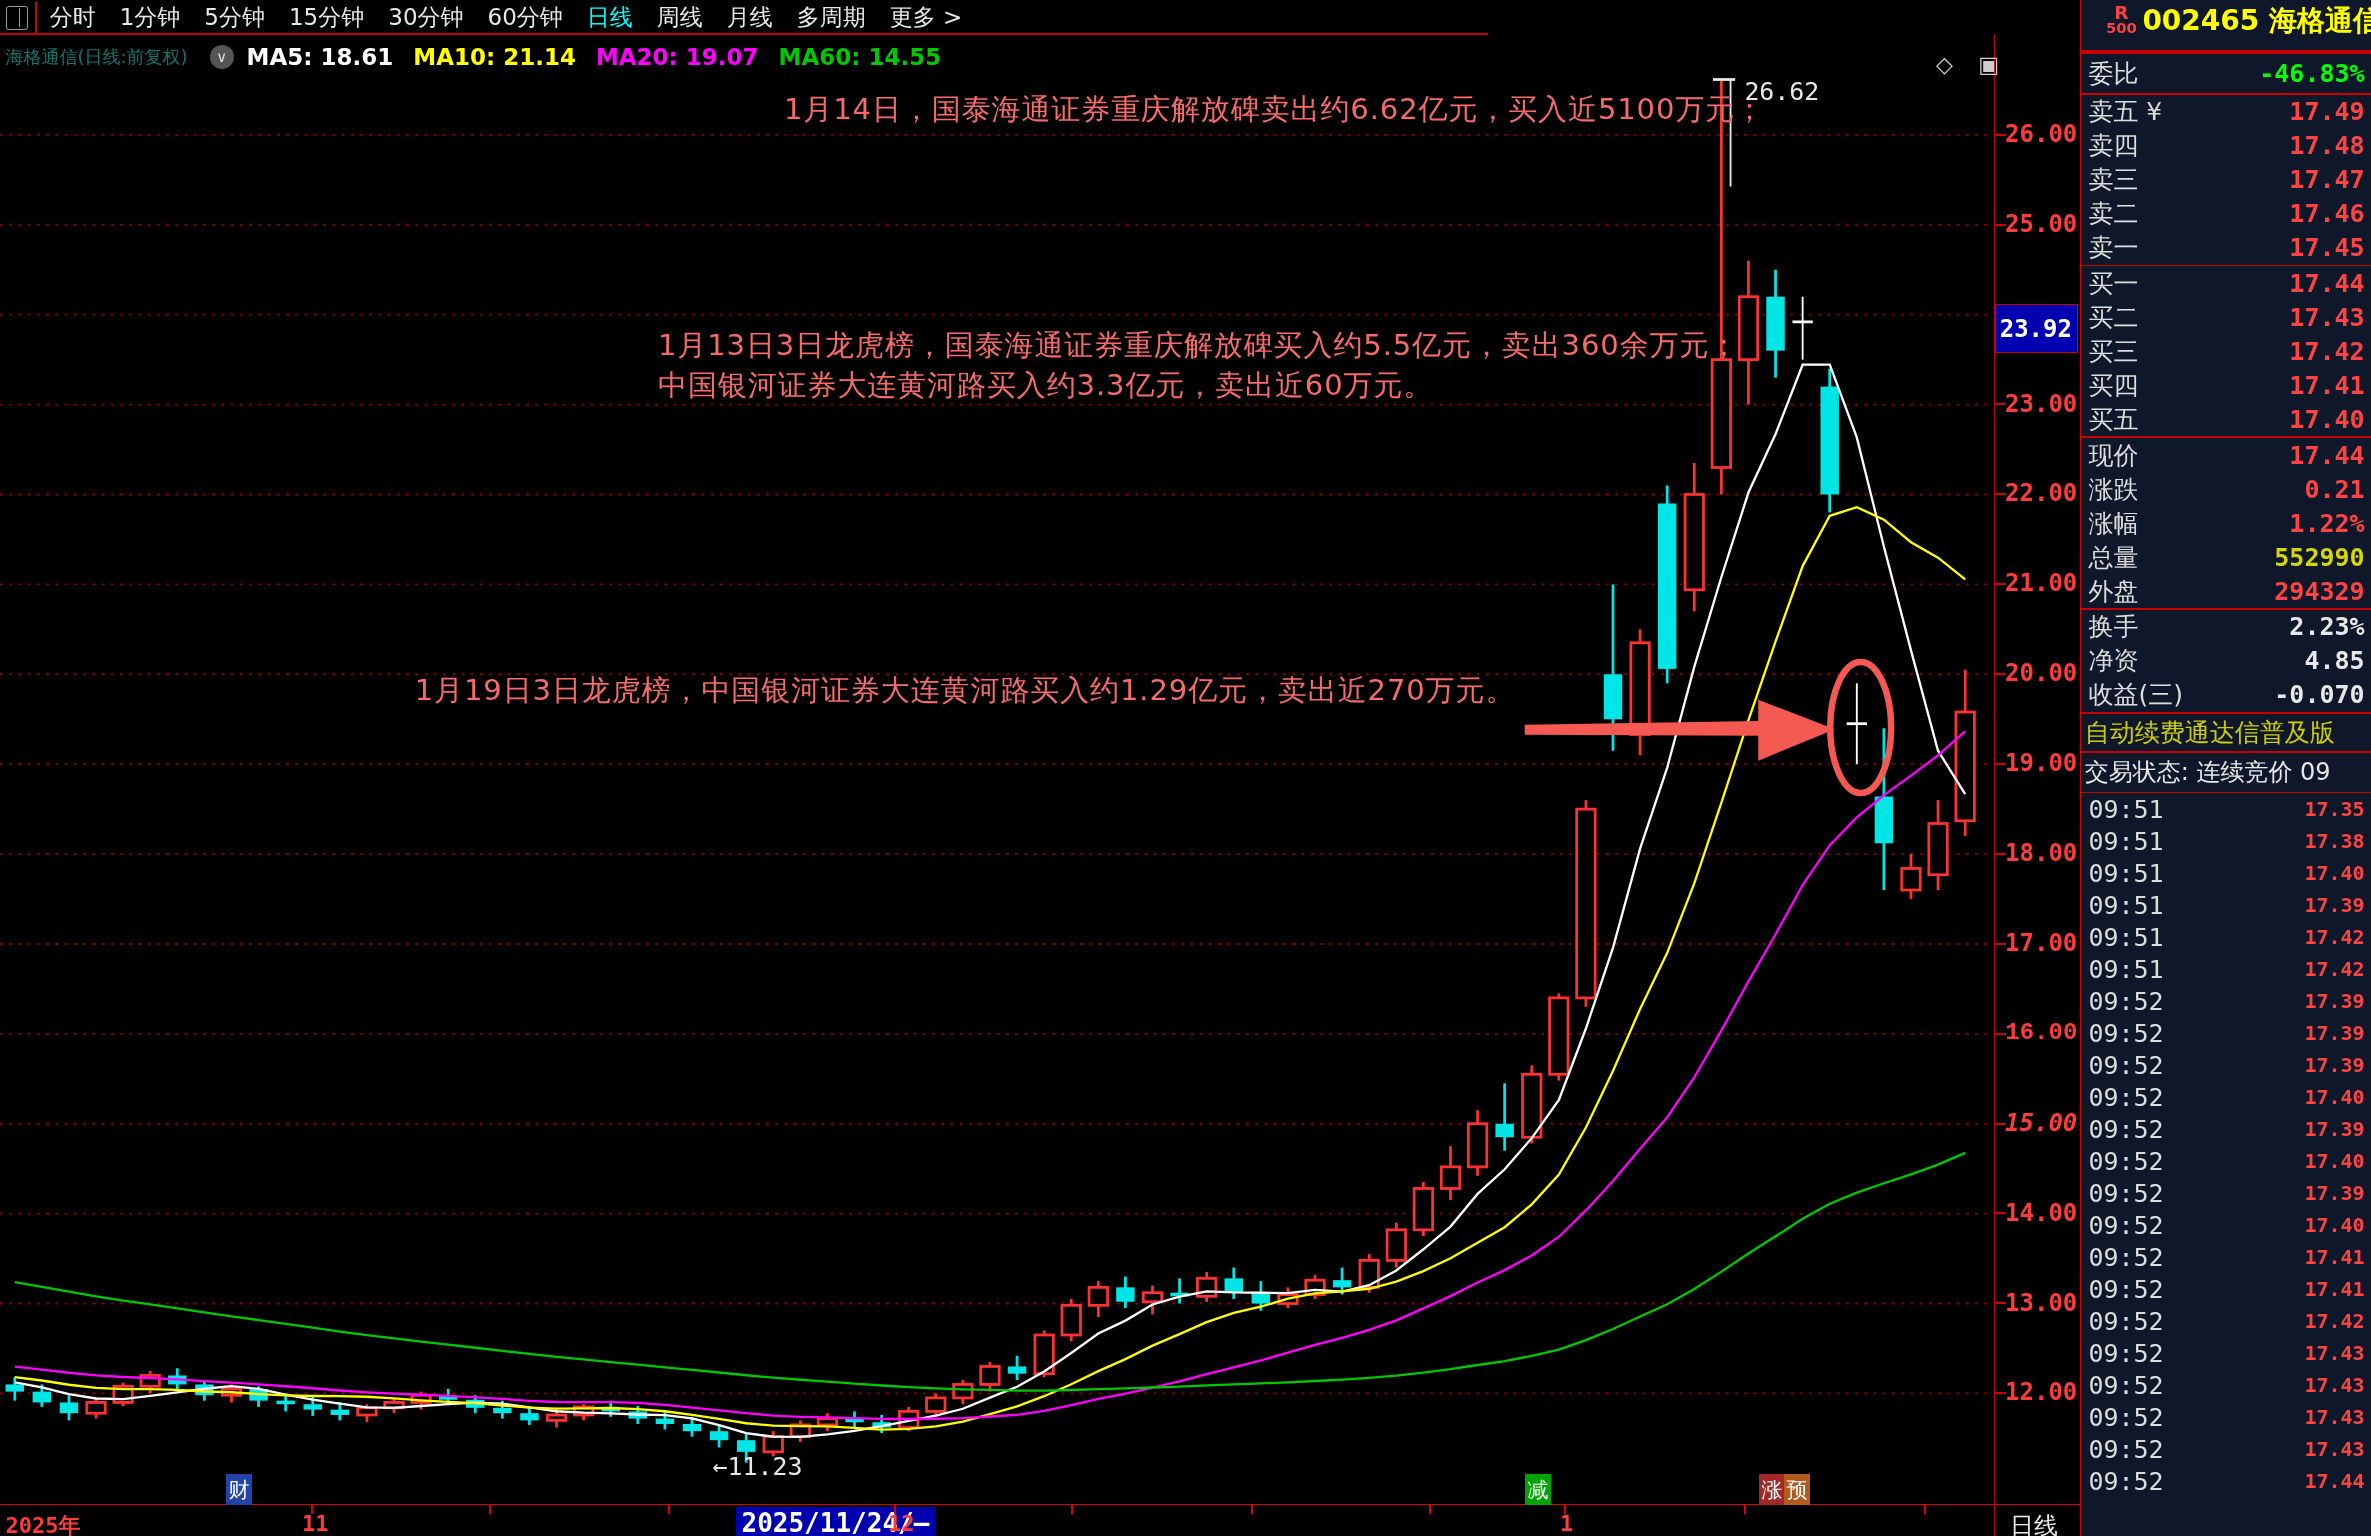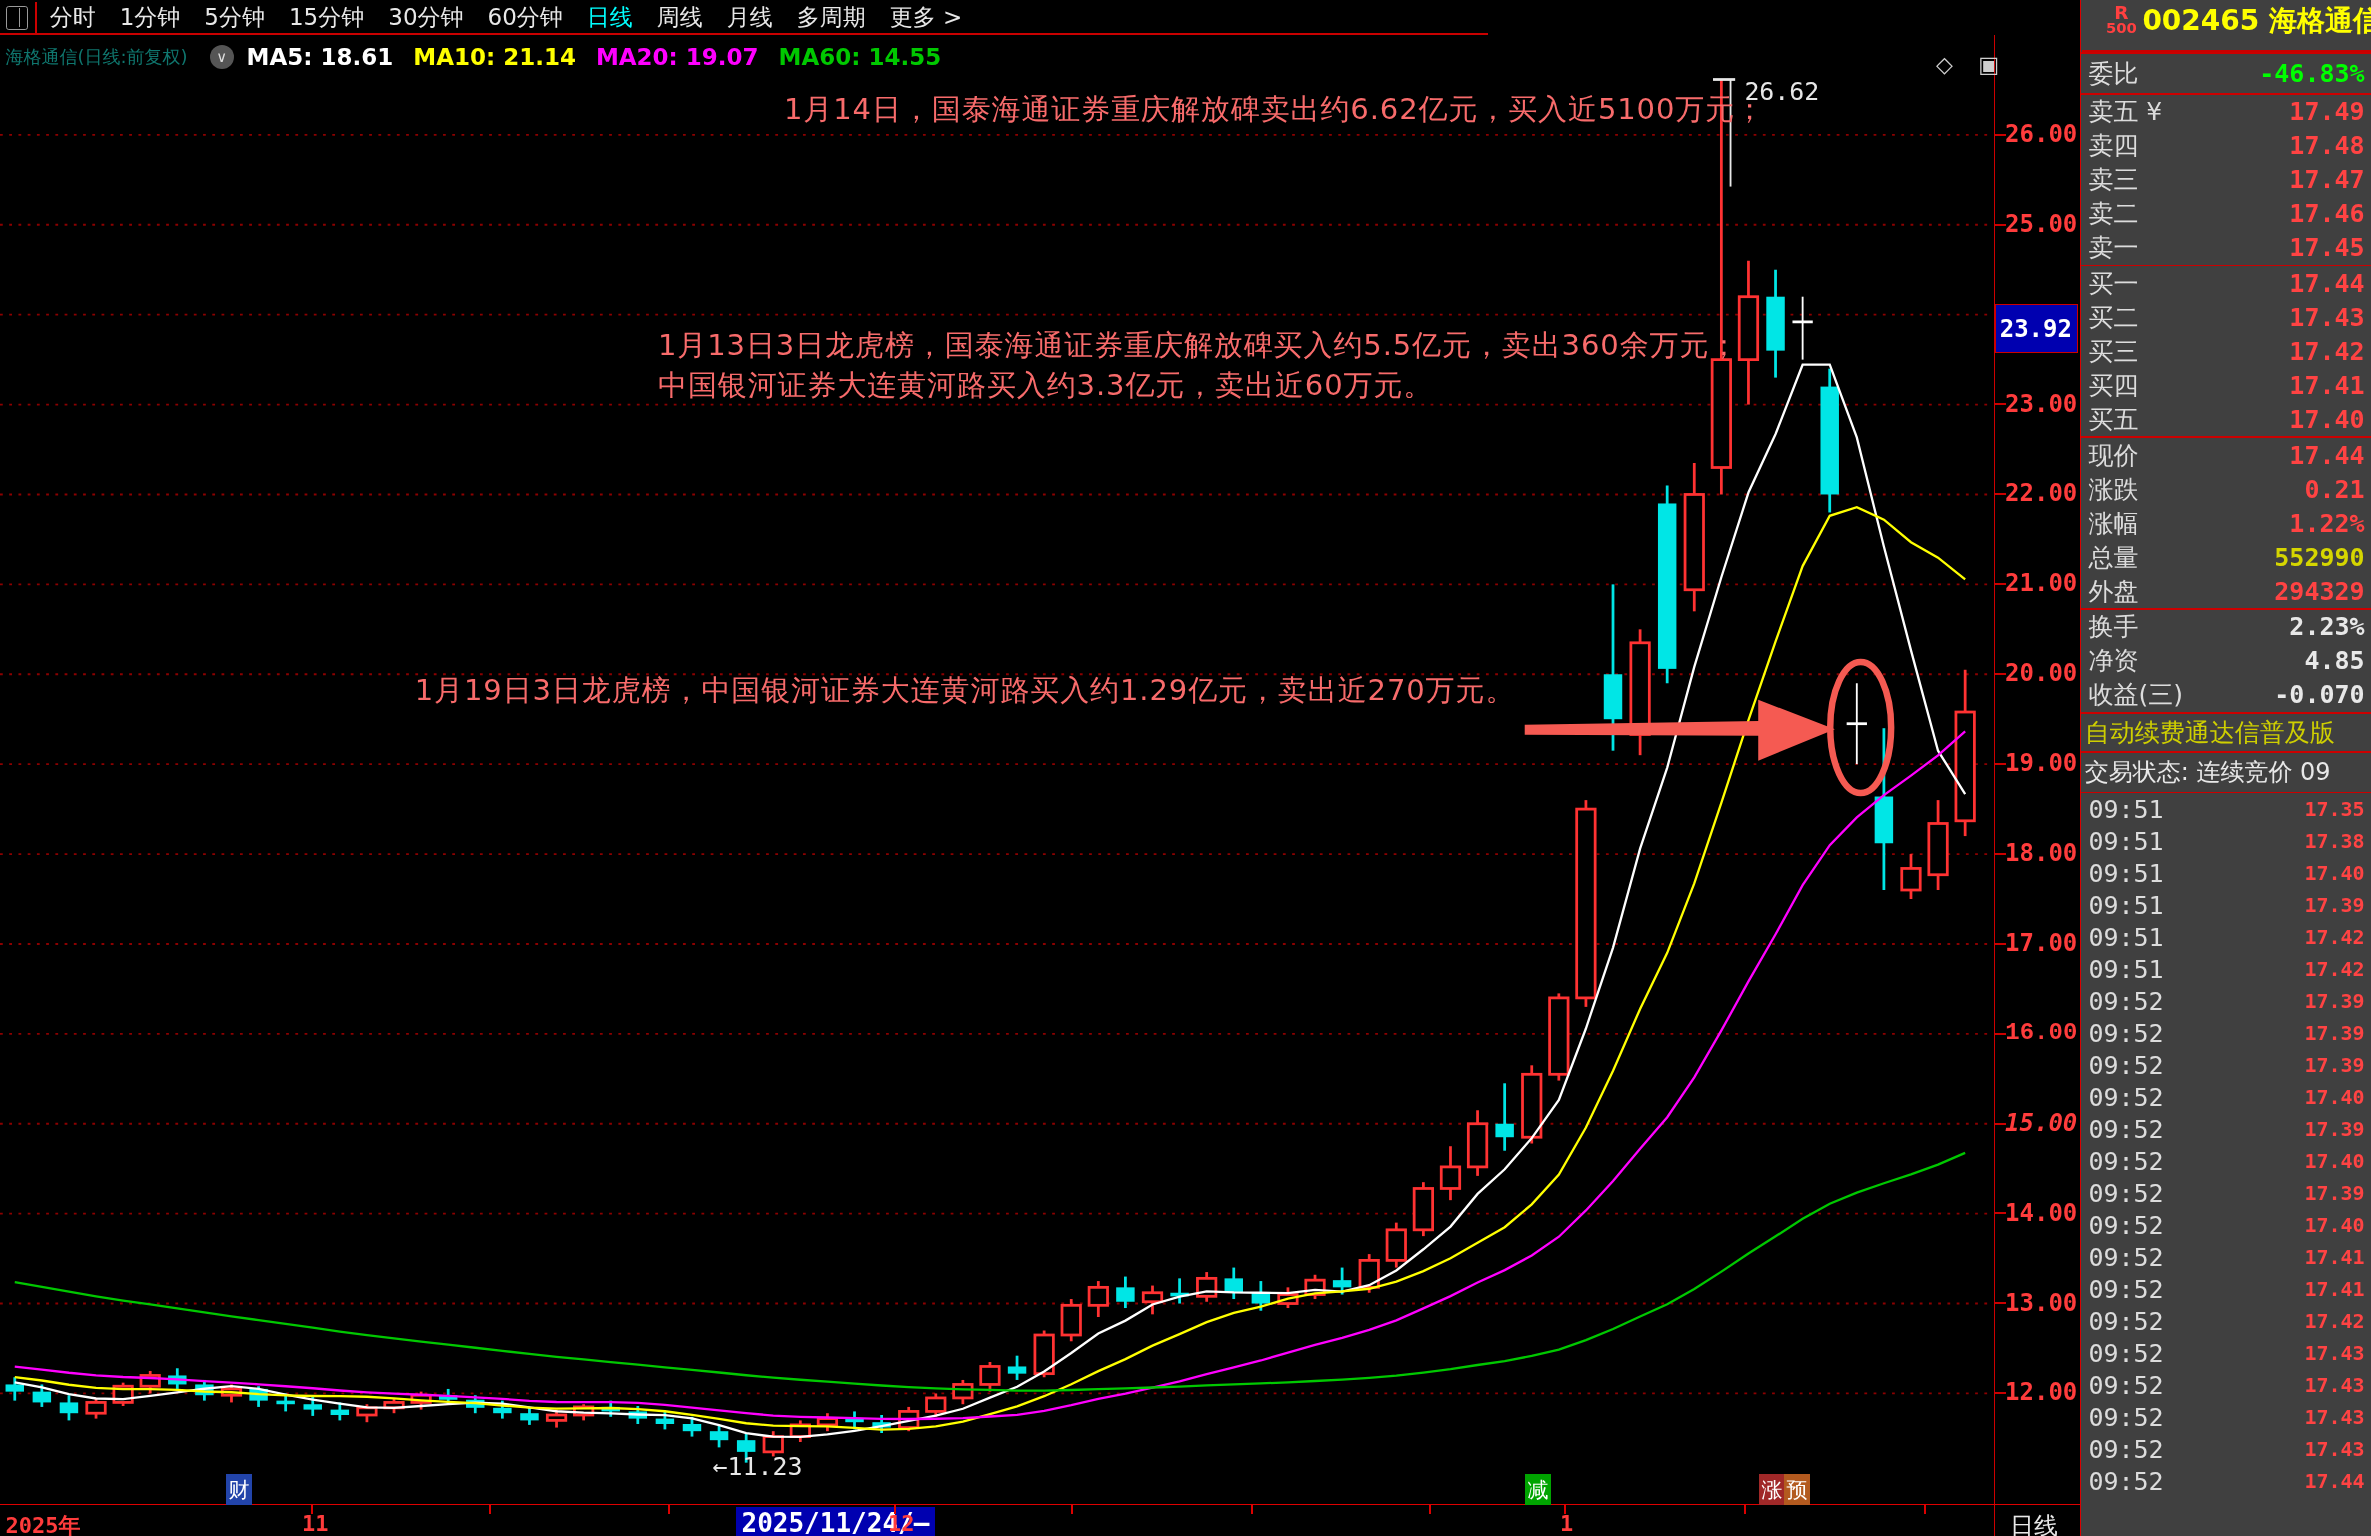--- a/index.html
+++ b/index.html
@@ -48,21 +48,21 @@
   #bottom-bar{position:absolute;left:0;top:1504px;width:2082px;height:32px;border-top:1.8px solid #d00;z-index:4}
   .xlbl{position:absolute;top:5.5px;color:#ff3c3c;font-size:22px;font-weight:bold;font-family:"DejaVu Sans Mono","Liberation Mono",monospace;white-space:nowrap}
   #datebox{position:absolute;top:1.8px;background:#0000b0;color:#fff;font-size:26px;font-weight:bold;
            padding:0.9px 5.5px;font-family:"DejaVu Sans Mono","Liberation Mono",monospace;white-space:nowrap}
   #period-lbl{position:absolute;left:2010px;top:1510px;color:#e8e8e8;font-size:24px;z-index:5}
   .xtick{position:absolute;top:0;width:1.8px;height:9.2px;background:#d00}
   .flag{position:absolute;top:1474px;width:26px;height:31px;color:#fff;font-size:21px;display:flex;align-items:center;
         justify-content:center;z-index:4;cursor:pointer}
 
   
-  #right-panel{position:absolute;left:2080px;top:0;width:292px;height:1537px;border-left:1.8px solid #d00;background:#404040;z-index:7}
+  #right-panel{position:absolute;left:2080px;top:0;width:292px;height:1537px;border-left:1.8px solid #d00;background:#0f172a;z-index:7}
   #panel-body{position:absolute;left:0;top:52px;width:100%}
   .sep{height:1.8px;background:#c00}
   .prow{display:flex;justify-content:space-between;align-items:center;height:34px;padding:0 7.4px;white-space:nowrap}
   .prow .lab{color:#dcdcdc;font-size:25px}
   .prow .val{font-size:25px;font-weight:bold;font-family:"DejaVu Sans Mono","Liberation Mono",monospace}
   .red{color:#ff4343}.grn{color:#00ff00}.yel{color:#d6d600}.wht{color:#e8e8e8}
   #weibi-row{height:39px}
   #banner{color:#cfcf00;font-size:25px;height:37px;display:flex;align-items:center;padding:0 3.7px;overflow:hidden}
   #status{color:#e8e8e8;font-size:24px;height:39px;display:flex;align-items:center;padding:0 3.7px;overflow:hidden}
   .trow{display:flex;justify-content:space-between;align-items:center;height:32px;padding:0 7.4px}

